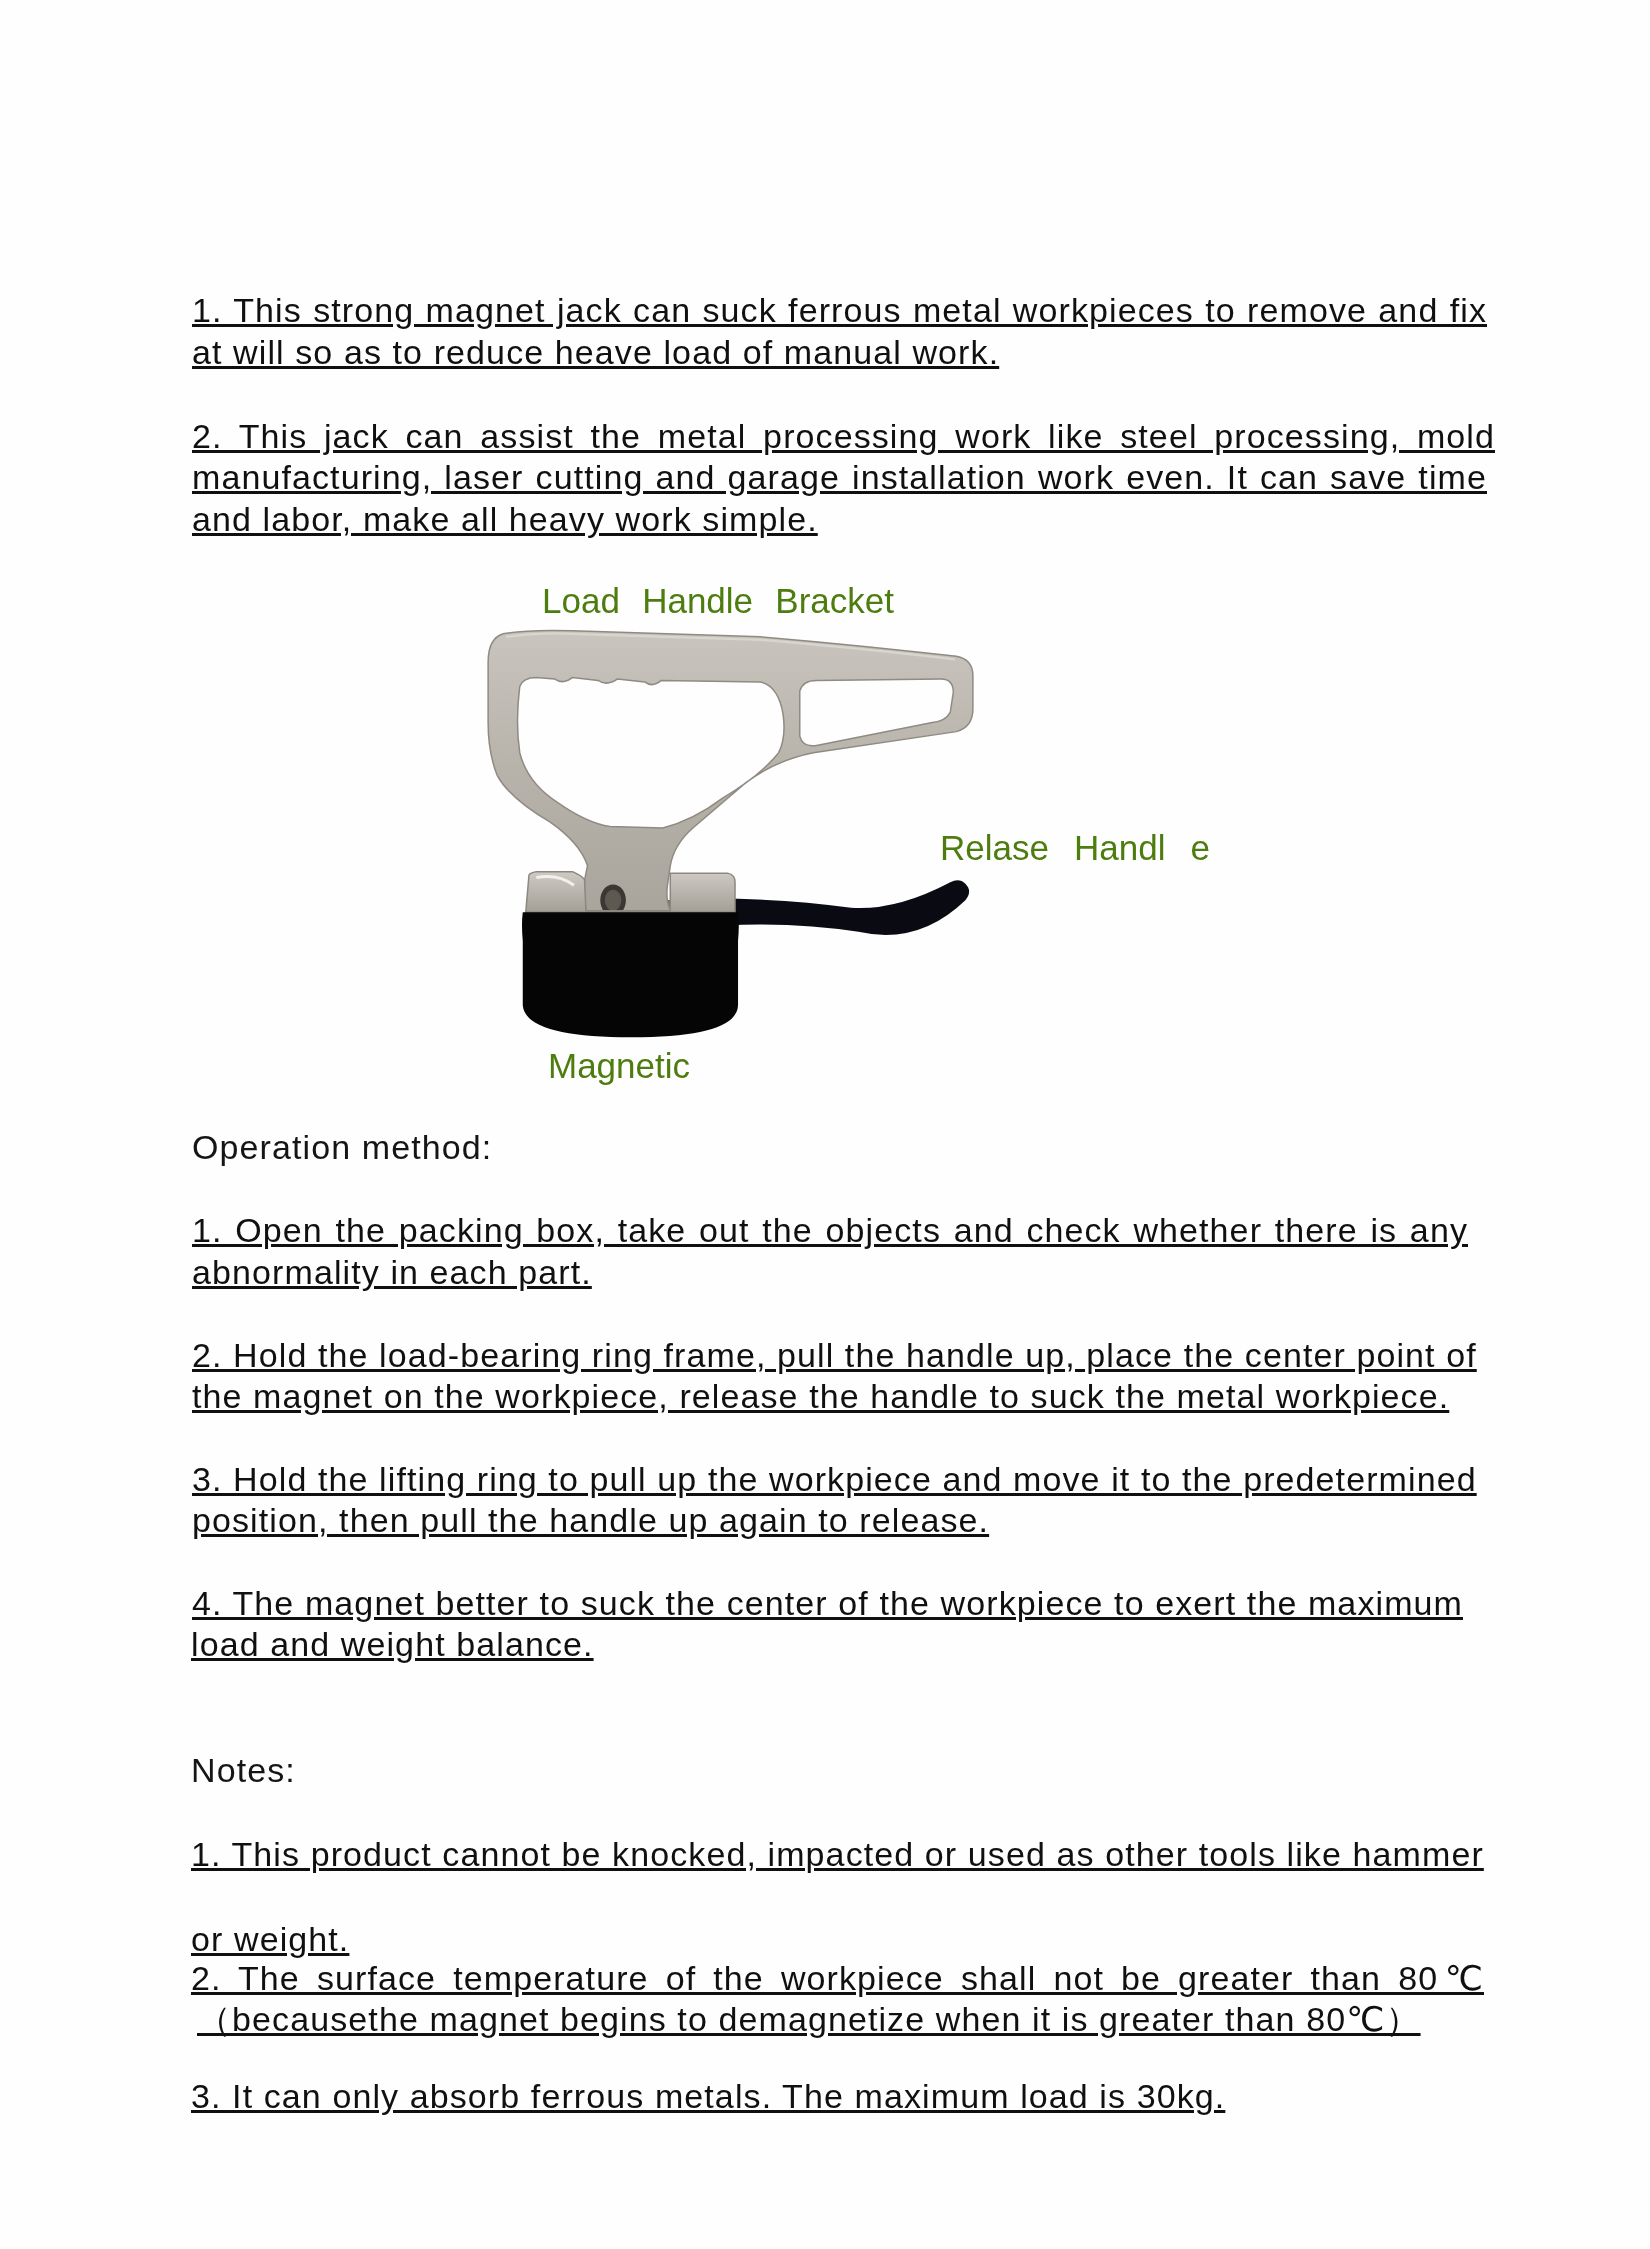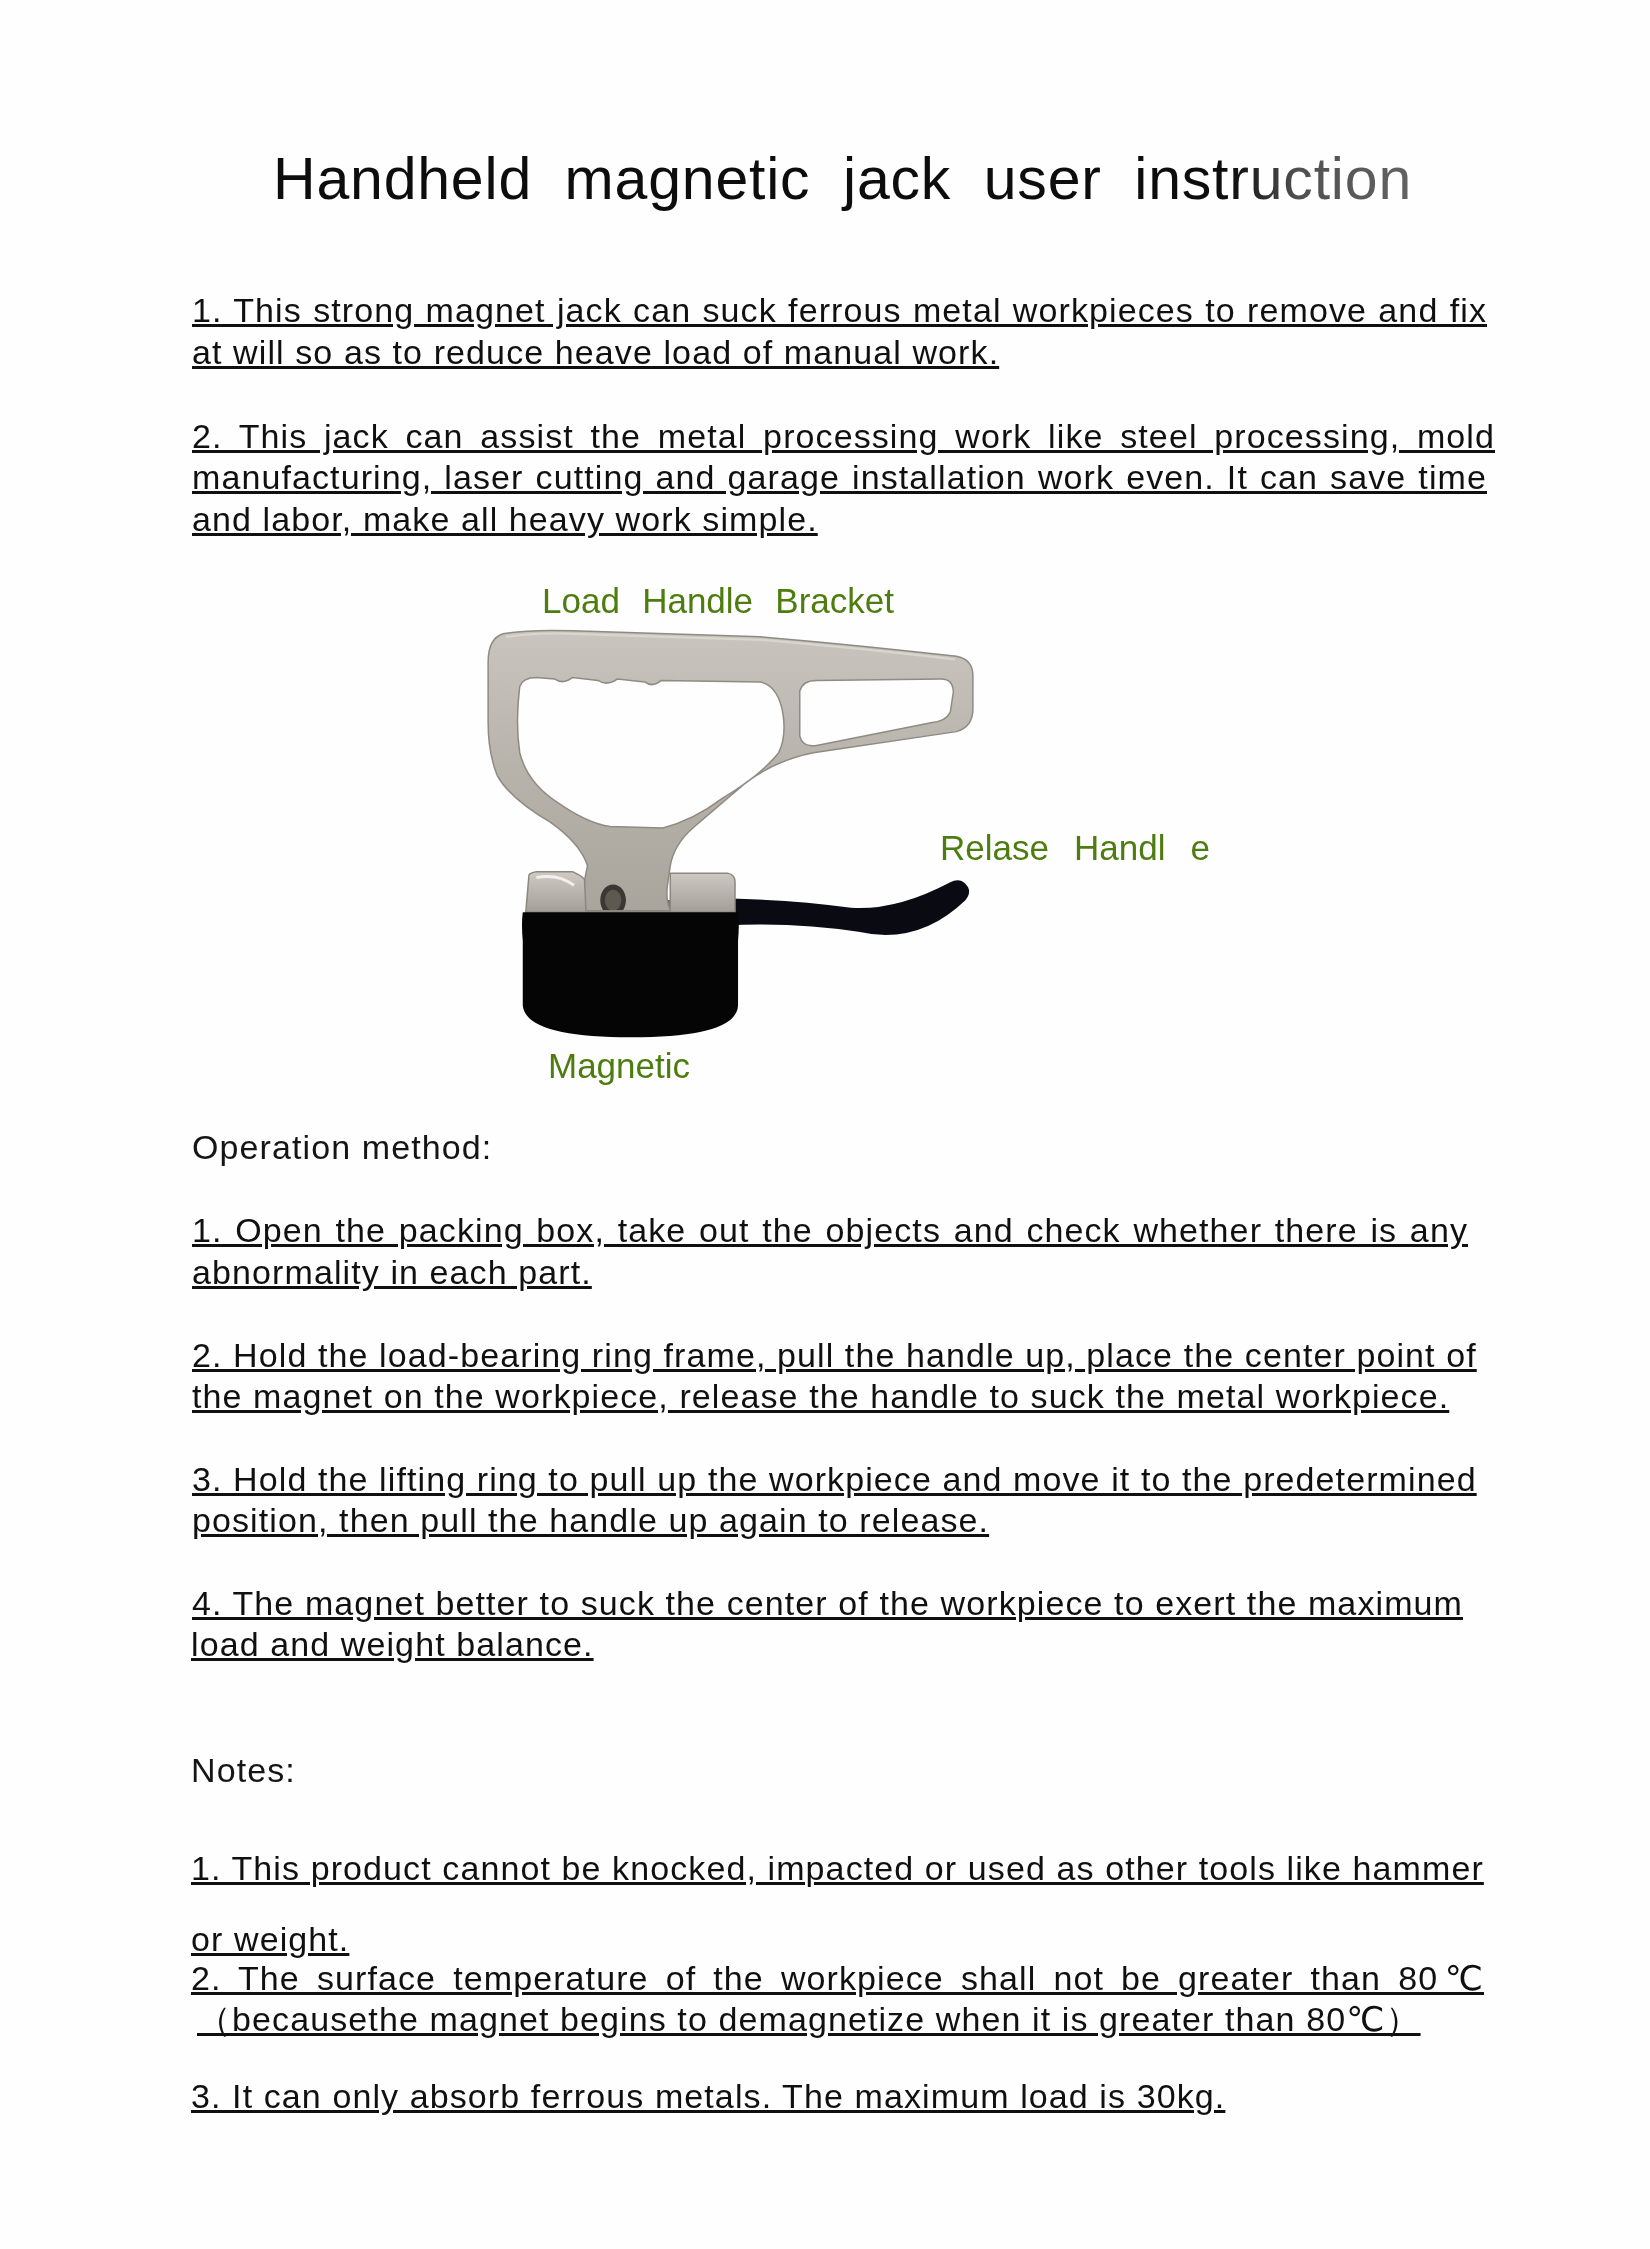--- a/index.html
+++ b/index.html
@@ -82,21 +82,20 @@
     color: #4d7c0f;
     text-align: justify;
     text-align-last: justify;
   }
 </style>
 </head>
 <body>
 
 <div class="page">
 
-  <div class="title title-fade">Handheld magnetic jack user instruction</div>
 
   <div>
     <div class="line just" style="left:192px; top:289px; width:1295px;">1. This strong magnet jack can suck ferrous metal workpieces to remove and fix</div>
     <div class="line just" style="left:192px; top:331px; width:794px;">at will so as to reduce heave load of manual work.</div>
   </div>
 
   <div>
     <div class="line just" style="left:192px; top:415px; width:1303px;">2. This jack can assist the metal processing work like steel processing, mold</div>
     <div class="line just" style="left:192px; top:456px; width:1295px;">manufacturing, laser cutting and garage installation work even. It can save time</div>
     <div class="line just" style="left:192px; top:498px; width:620px;">and labor, make all heavy work simple.</div>
@@ -221,21 +220,21 @@
   </div>
 
   <div>
     <div class="line just" style="left:192px; top:1582px; width:1271px;">4. The magnet better to suck the center of the workpiece to exert the maximum</div>
     <div class="line just" style="left:191px; top:1623px; width:400px;">load and weight balance.</div>
   </div>
 
   <div class="heading" style="left:191px; top:1749px;">Notes:</div>
 
   <div>
-    <div class="line just" style="left:191px; top:1833px; width:1279px;margin-top:14px;">1. This product cannot be knocked, impacted or used as other tools like hammer</div>
+    <div class="line just" style="left:191px; top:1833px; width:1279px;">1. This product cannot be knocked, impacted or used as other tools like hammer</div>
     <div class="line just" style="left:191px; top:1918px; width:155px;">or weight.</div>
   </div>
 
   <div>
     <div class="line just" style="left:191px; top:1957px; width:1293px;">2. The surface temperature of the workpiece shall not be greater than 80℃</div>
     <div class="line just" style="left:197px; top:1998px; width:1190px;">（becausethe magnet begins to demagnetize when it is greater than 80℃）</div>
   </div>
 
   <div>
     <div class="line just" style="left:191px; top:2075px; width:1026px;">3. It can only absorb ferrous metals. The maximum load is 30kg.</div>

